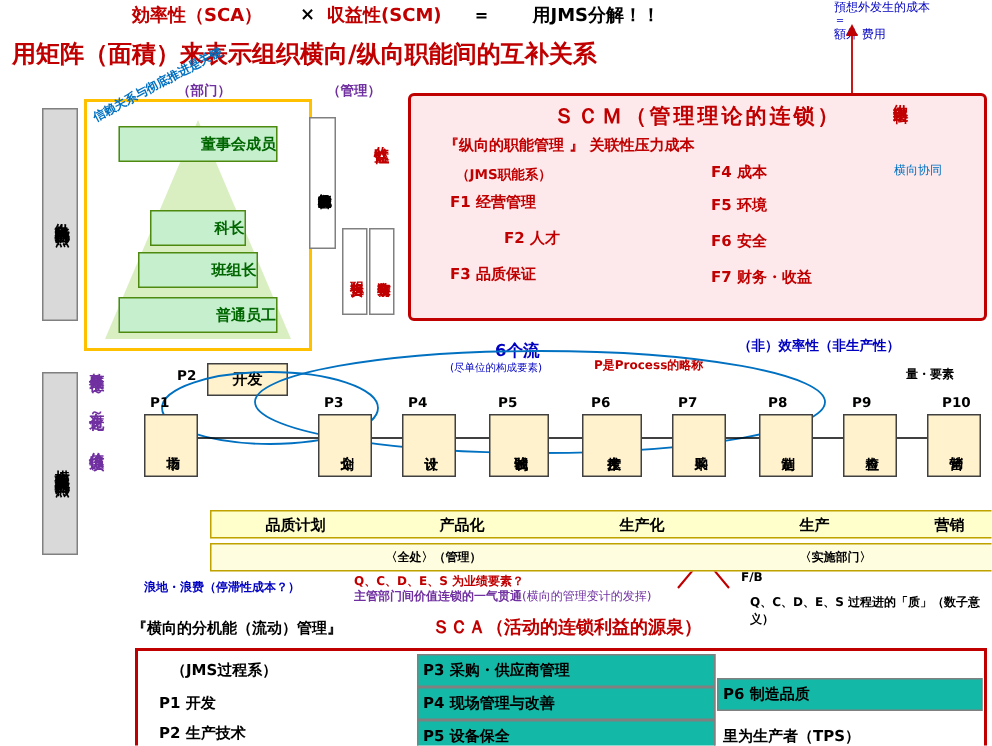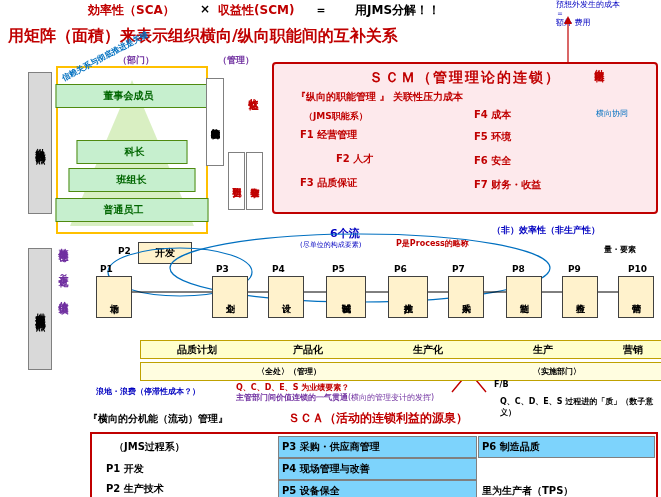--- a/index.html
+++ b/index.html
@@ -50,22 +50,22 @@
   }
 
   
   #pyramid-box{
     left:56px;top:66px;width:148px;height:164px;
     border:2px solid #ffc000;background:#ffffff;
   }
   .pyr-row{
     position:absolute;left:50%;transform:translateX(-50%);
     background:#c6efce;border:1px solid #4f8a10;
-    display:flex;align-items:center;justify-content:flex-start;
-    font-size:10px;font-weight:bold;color:#006600;padding-left:47px;
+    display:flex;align-items:center;justify-content:flex-end;
+    font-size:10px;font-weight:bold;color:#006600;
   }
   #pyr-tri{
     position:absolute;left:50%;top:12px;transform:translateX(-50%);
     width:0;height:0;border-left:62px solid transparent;
     border-right:62px solid transparent;border-bottom:146px solid rgba(146,208,80,.35);
   }
 
   
   #diag-note{
     left:60px;top:74px;width:130px;height:80px;
@@ -109,21 +109,21 @@
     background:#ffffcc;display:flex;align-items:center;margin-left:44px;
   }
   .bseg{font-size:10px;font-weight:bold;color:#000;}
 
   
   #jms-panel{
     left:90px;top:432px;width:564px;height:66px;
     border:2px solid #c00000;background:#ffffff;
   }
   .jcell{
-    position:absolute;border:1px solid #808080;background:#7dd3fc;
+    position:absolute;border:1px solid #808080;background:#14b8a6;
     font-size:10px;font-weight:bold;display:flex;align-items:center;padding-left:3px;
   }
   .jtext{position:absolute;font-size:10px;font-weight:bold;}
 
   svg{position:absolute;left:0;top:0;pointer-events:none;}
 </style>
 </head>
 <body>
 
 <div id="top-formula" class="abs">
@@ -299,17 +299,17 @@
   <div class="jcell" style="left:186px;top:2px;width:194px;height:20px;">
       <span>P3 采购・供应商管理</span>
     </div>
   <div class="jcell" style="left:186px;top:24px;width:194px;height:20px;">
       <span>P4 现场管理与改善</span>
     </div>
   <div class="jcell" style="left:186px;top:46px;width:194px;height:20px;">
       <span>P5 设备保全</span>
     </div>
 
-  <div class="jcell" style="left:386px;top:2px;width:172px;height:20px;">
+  <div class="jcell" style="left:386px;top:18px;width:172px;height:20px;">
       <span>P6 制造品质</span>
     </div>
   <span class="jtext" style="left:390px;top:50px;">里为生产者（TPS）</span>
 </div>
 
 </body></html>

